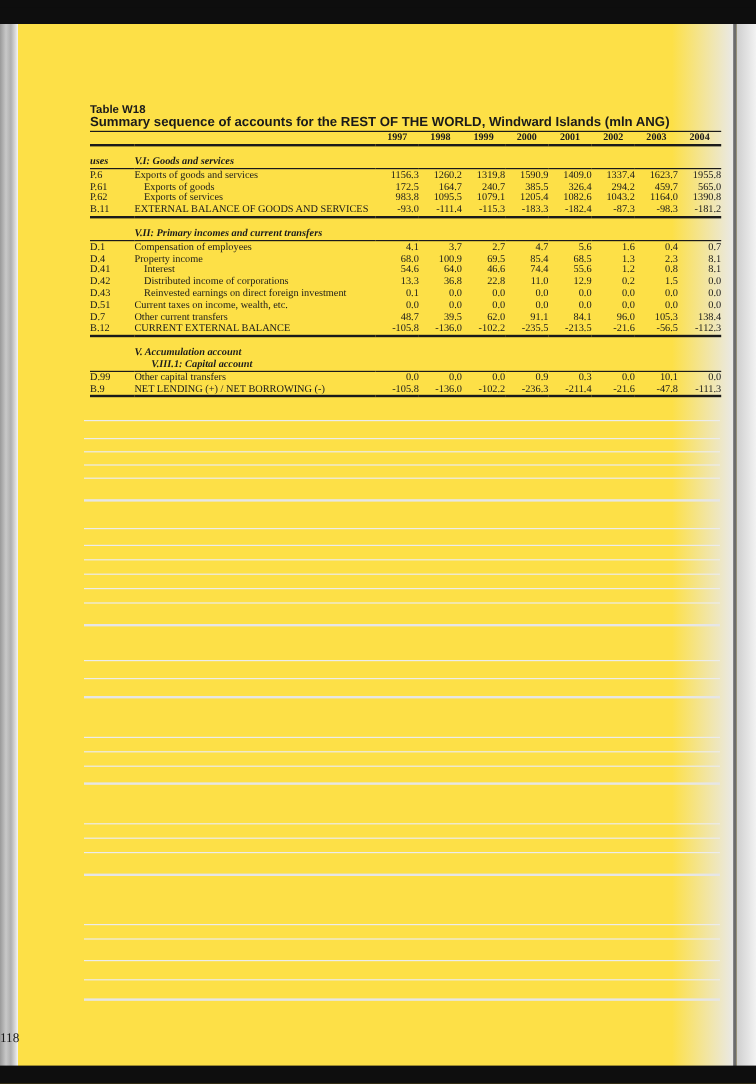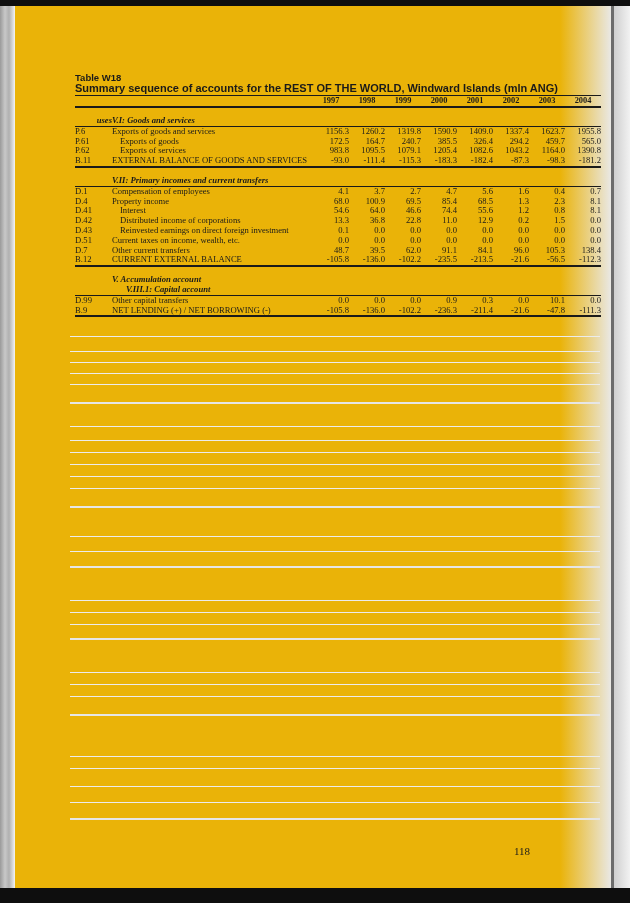--- a/index.html
+++ b/index.html
@@ -3,22 +3,22 @@
 <meta charset="utf-8">
 <style>
   html, body { margin: 0; padding: 0; }
   body {
     width: 630px; height: 903px; position: relative; overflow: hidden;
     background: #0e0e0e;
     font-family: "Liberation Serif", serif;
     color: #1a1a1a;
   }
   .page {
-    position: absolute; left: 0; top: 6px; width: 630px; height: 882px;
-    background: #eab308;
+    position: absolute; left: 0; top: 20px; width: 630px; height: 882px;
+    background: #fde047;
   }
   .binding-left {
     position: absolute; left: 0; top: 0; width: 15px; height: 100%;
     background: linear-gradient(to right, #9a9a9a 0px, #c8c8c8 5px, #b0b0b0 9px, #dcdcdc 13px, #f4f4f4 15px);
   }
   .binding-right-shade {
     position: absolute; left: 560px; top: 0; width: 52px; height: 100%;
     background: linear-gradient(to right, rgba(255,255,255,0), #e9e9e9);
   }
   .binding-right-line {
@@ -44,29 +44,29 @@
   }
   table { border-collapse: collapse; width: 526px; table-layout: fixed; font-size: 8.6px; }
   td, th { padding: 0; height: 9.8px; line-height: 9.8px; white-space: nowrap; overflow: visible; }
   col.code { width: 37px; }
   col.label { width: 201px; }
   col.num { width: 36px; }
   th.year { text-align: center; font-weight: bold; font-size: 8.4px; }
   tr.header-row th { border-bottom: 2px solid #1a1a1a; height: 10px; }
   td.num { text-align: right; }
   .section-head td { font-style: italic; font-weight: bold; font-size: 8.6px; }
-  .section-head td.uses { font-style: italic; font-weight: bold; text-align: right; }
+  .section-head td.uses { font-style: italic; font-weight: bold; }
   .section-head.ruled td { border-bottom: 1px solid #1a1a1a; }
   .spacer td { height: 8px; }
   tr.last-in-block td { border-bottom: 2px solid #1a1a1a; }
   .ind1 { padding-left: 8px; }
   .ind2 { padding-left: 14px; }
   tr.bold td { font-weight: normal; }
   .page-number {
-    position: absolute; left: 0; width: 530px; top: 845px; text-align: right;
+    position: absolute; left: 0; width: 530px; top: 845px; text-align: left;
     font-size: 11px; font-family: "Liberation Serif", serif;
   }
   .top-strip { position: absolute; left: 0; top: 0; width: 630px; height: 6px; background: #0e0e0e; }
   .bottom-strip { position: absolute; left: 0; top: 888px; width: 630px; height: 15px; background: #0e0e0e; }
 </style>
 </head>
 <body>
 
 <div class="top-strip"></div>
 

